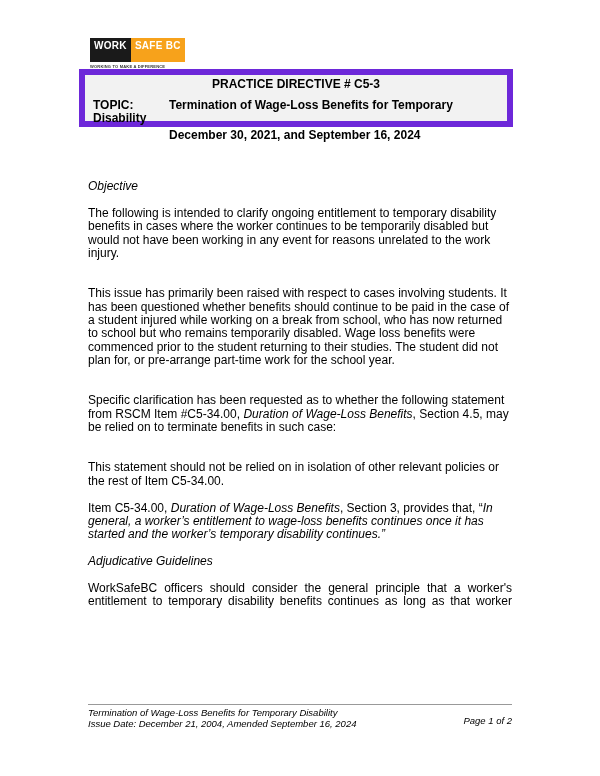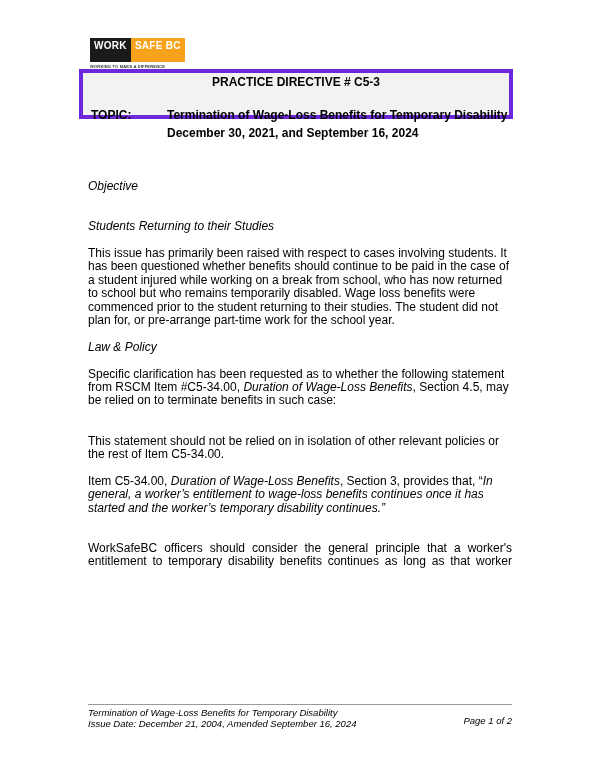--- a/index.html
+++ b/index.html
@@ -5,22 +5,22 @@
   html, body { margin: 0; padding: 0; background: #ffffff; }
   body { width: 600px; height: 776px; position: relative; overflow: hidden;
          font-family: "Liberation Sans", sans-serif; color: #000; }
   .logo { position: absolute; left: 90px; top: 38px; }
   .logo-box { display: flex; height: 24px; }
   .logo-work { background: #1a1a1a; color: #fff; font-weight: bold; font-size: 10px;
                padding: 0 4px; line-height: 16px; letter-spacing: 0.3px; }
   .logo-safe { background: #f7a21b; color: #fff; font-weight: bold; font-size: 10px;
                padding: 0 4px; line-height: 16px; letter-spacing: 0.3px; text-align: right; }
   .logo-tag { font-size: 4px; color: #333; margin-top: 2px; letter-spacing: 0.2px; font-weight: bold; }
-  .header-box { position: absolute; left: 79px; top: 69px; width: 434px; height: 50px;
-                background: #f2f2f2; border: 4px solid #6d28d9; box-sizing: border-box; }
+  .header-box { position: absolute; left: 79px; top: 69px; width: 434px; height: 58px;
+                background: #f2f2f2; border: 6px solid #6d28d9; box-sizing: border-box; }
   .hd-title { position: absolute; left: 0; right: 0; top: 2px; text-align: center;
               font-weight: bold; font-size: 12px; }
   .hd-row { position: absolute; left: 8px; font-weight: bold; font-size: 12px; line-height: 13px; }
   .hd-label { display: inline-block; width: 76px; }
   .content { position: absolute; left: 88px; top: 180px; width: 424px; font-size: 12px; line-height: 13.4px; }
   .h { font-weight: normal; font-style: italic; margin: 0; }
   p { margin: 0; }
   .gap { height: 13.4px; }
   .quote { font-style: italic; margin-left: 36px; }
   .justify { text-align: justify; text-align-last: justify; }
@@ -34,45 +34,45 @@
 <div class="logo">
   <div class="logo-box">
     <span class="logo-work">WORK</span>
     <span class="logo-safe">SAFE BC</span>
   </div>
   <div class="logo-tag">WORKING TO MAKE A DIFFERENCE</div>
 </div>
 
 <div class="header-box">
   <div class="hd-title">PRACTICE DIRECTIVE # C5-3</div>
-  <div class="hd-row" style="top:36px;">
+  <div class="hd-row" style="top:24px;">
     <span class="hd-label">TOPIC:</span><span>Termination of Wage-Loss Benefits for Temporary Disability</span>
   </div>
   <div class="hd-row" style="top:54px;">
     <span class="hd-label"></span><span>December 30, 2021, and September 16, 2024</span>
   </div>
 </div>
 
 <div class="content">
   <p class="h">Objective</p>
   <div class="gap"></div>
+  <p>The following is intended to clarify ongoing entitlement to temporary disability benefits in cases where the worker continues to be temporarily disabled but would not have been working in any event for reasons unrelated to the work injury.</p>
   <div class="gap"></div>
-  <p class="h">Students Returning to their Studies</p>
   <div class="gap"></div>
   <p>This issue has primarily been raised with respect to cases involving students.  It has been questioned whether benefits should continue to be paid in the case of a student injured while working on a break from school, who has now returned to school but who remains temporarily disabled.  Wage loss benefits were commenced prior to the student returning to their studies.  The student did not plan for, or pre-arrange part-time work for the school year.</p>
   <div class="gap"></div>
-  <p class="h">Law &amp; Policy</p>
   <div class="gap"></div>
   <p><span>Specific clarification has been requested as to whether the following statement from RSCM Item #C5-34.00, </span><i>Duration of Wage-Loss Benefits</i><span>, Section 4.5, may be relied on to terminate benefits in such case:</span></p>
   <div class="gap"></div>
   <div class="gap"></div>
   <p>This statement should not be relied on in isolation of other relevant policies or the rest of Item C5-34.00.</p>
   <div class="gap"></div>
   <p><span>Item C5-34.00, </span><i>Duration of Wage-Loss Benefits</i><span>, Section 3, provides that, “</span><i>In general, a worker’s entitlement to wage-loss benefits continues once it has started and the worker’s temporary disability continues.”</i></p>
   <div class="gap"></div>
+  <p class="h">Adjudicative Guidelines</p>
   <div class="gap"></div>
   <p class="justify">WorkSafeBC officers should consider the general principle that a worker's entitlement to temporary disability benefits continues as long as that worker</p>
 </div>
 
 <div class="footer-line"></div>
 <div class="footer">
   <div>Termination of Wage-Loss Benefits for Temporary Disability</div>
   <div>Issue Date: December 21, 2004, Amended September 16, 2024</div>
   <div class="footer-right">Page 1 of 2</div>
 </div>

